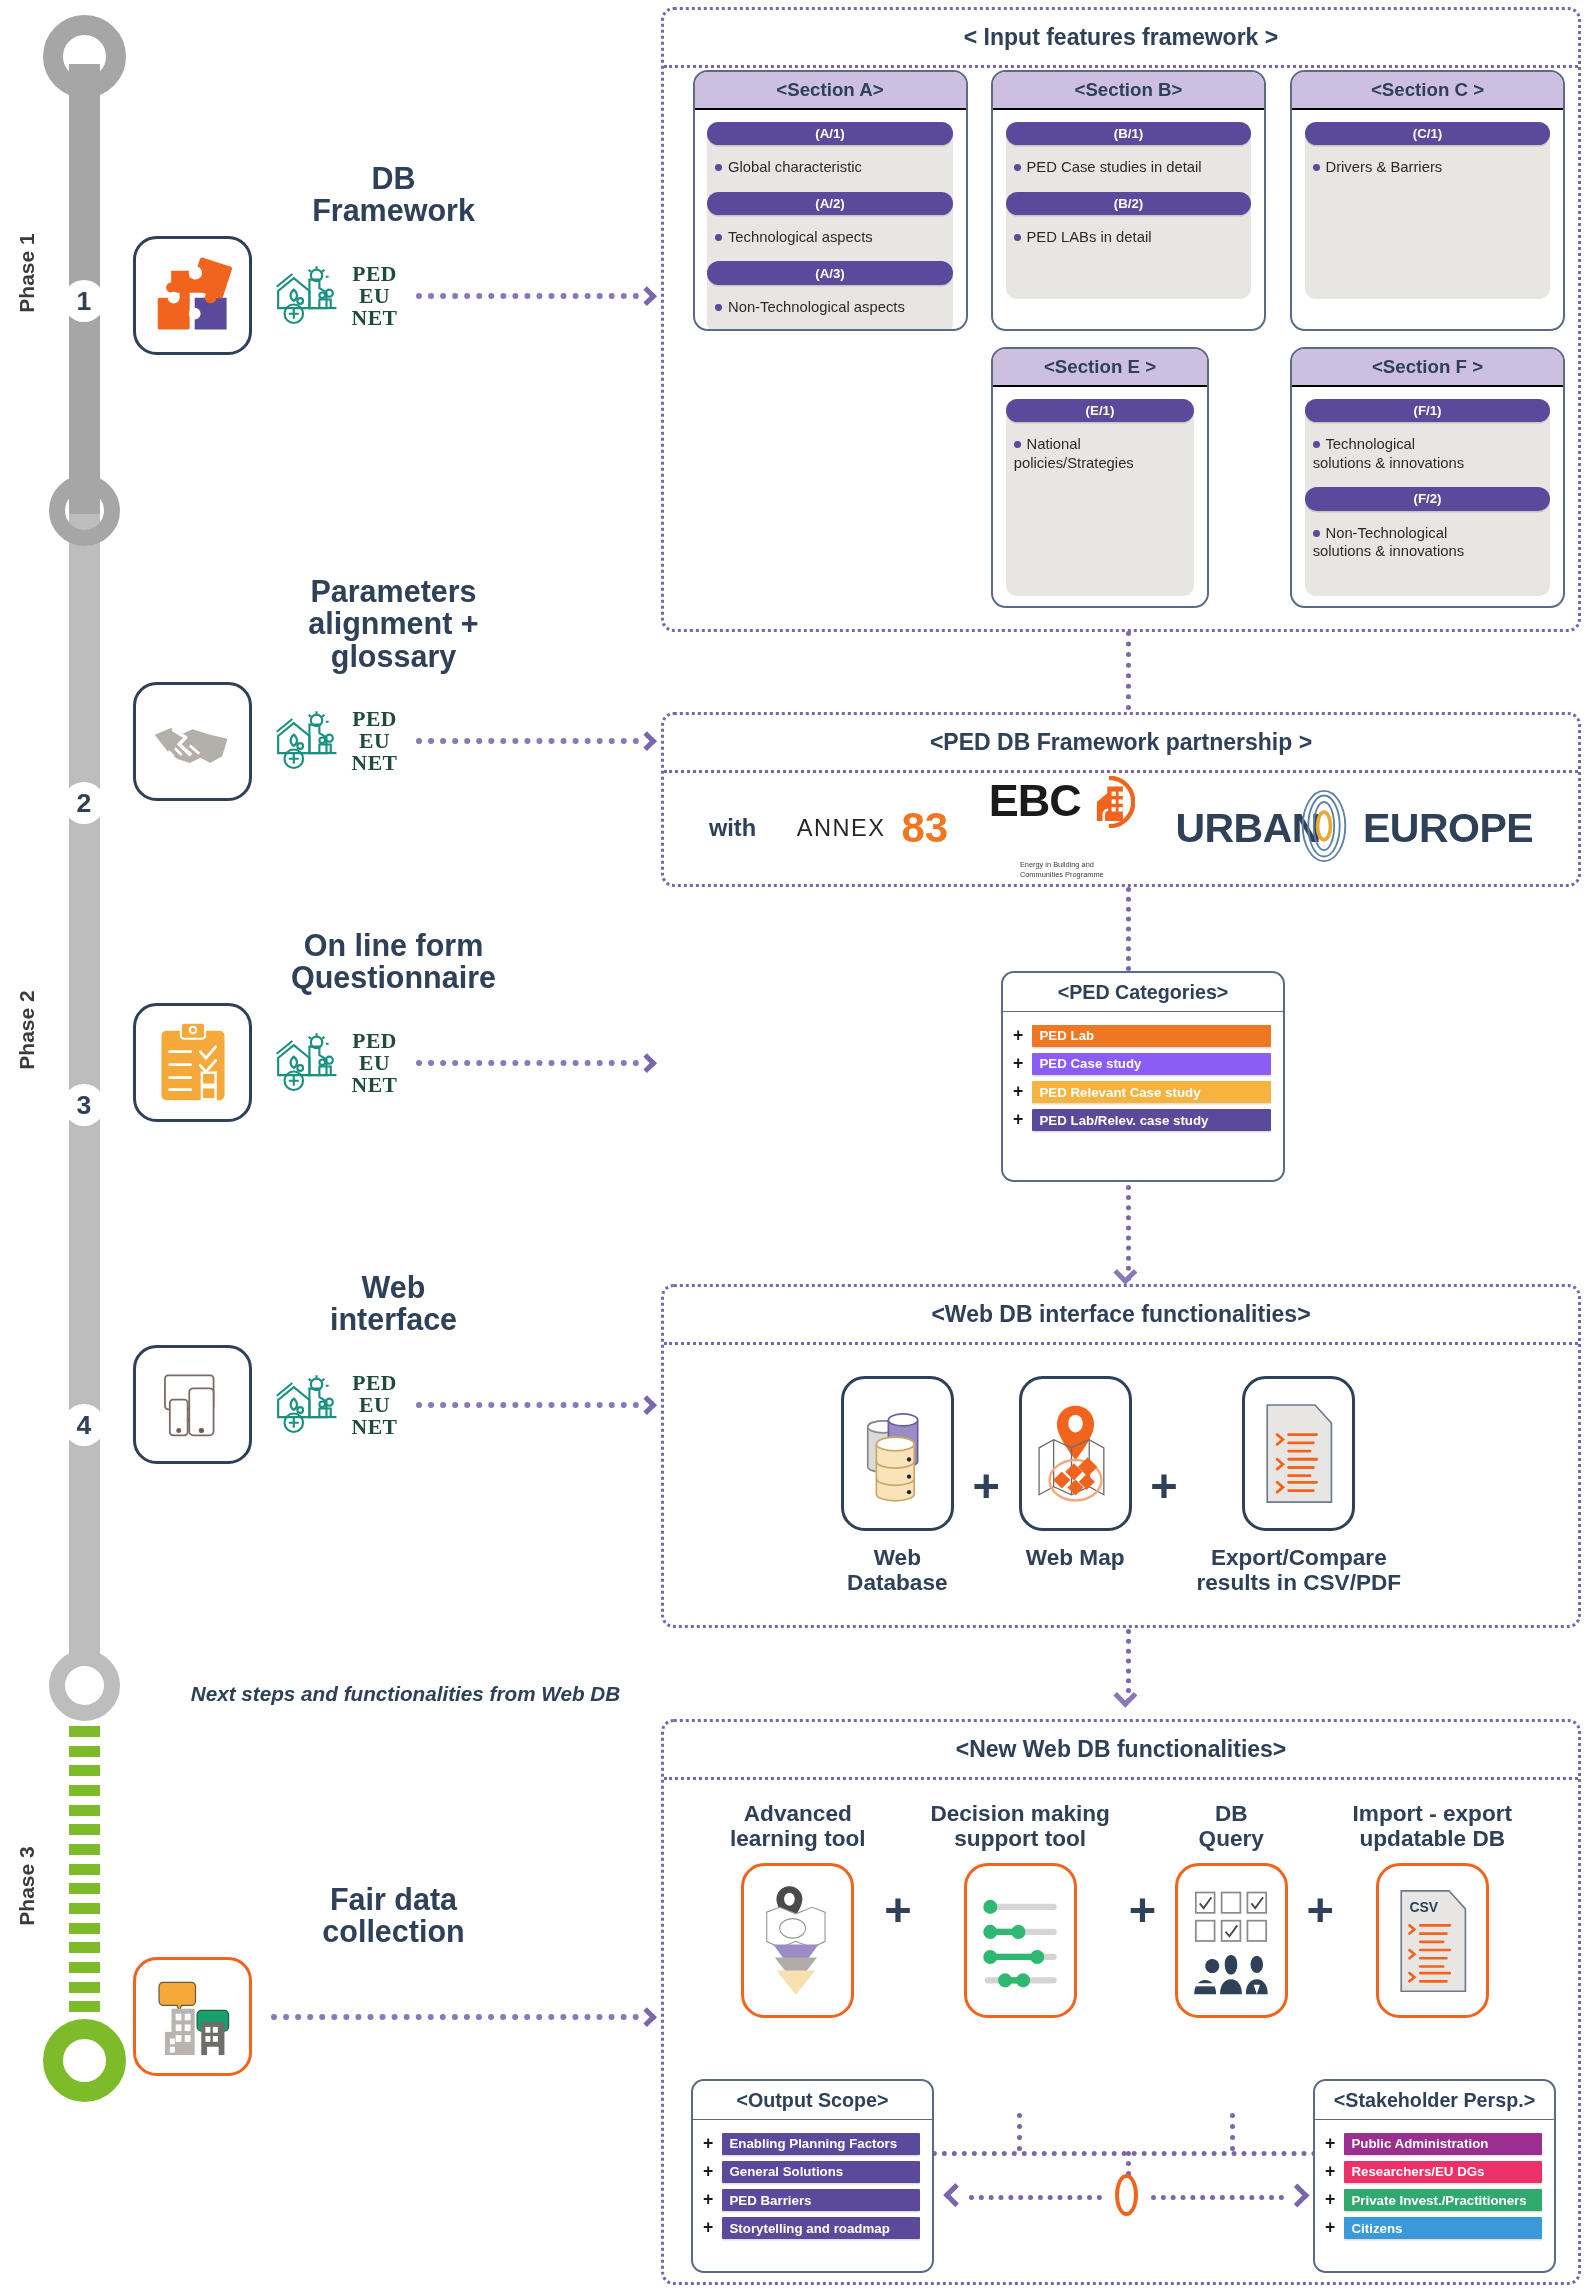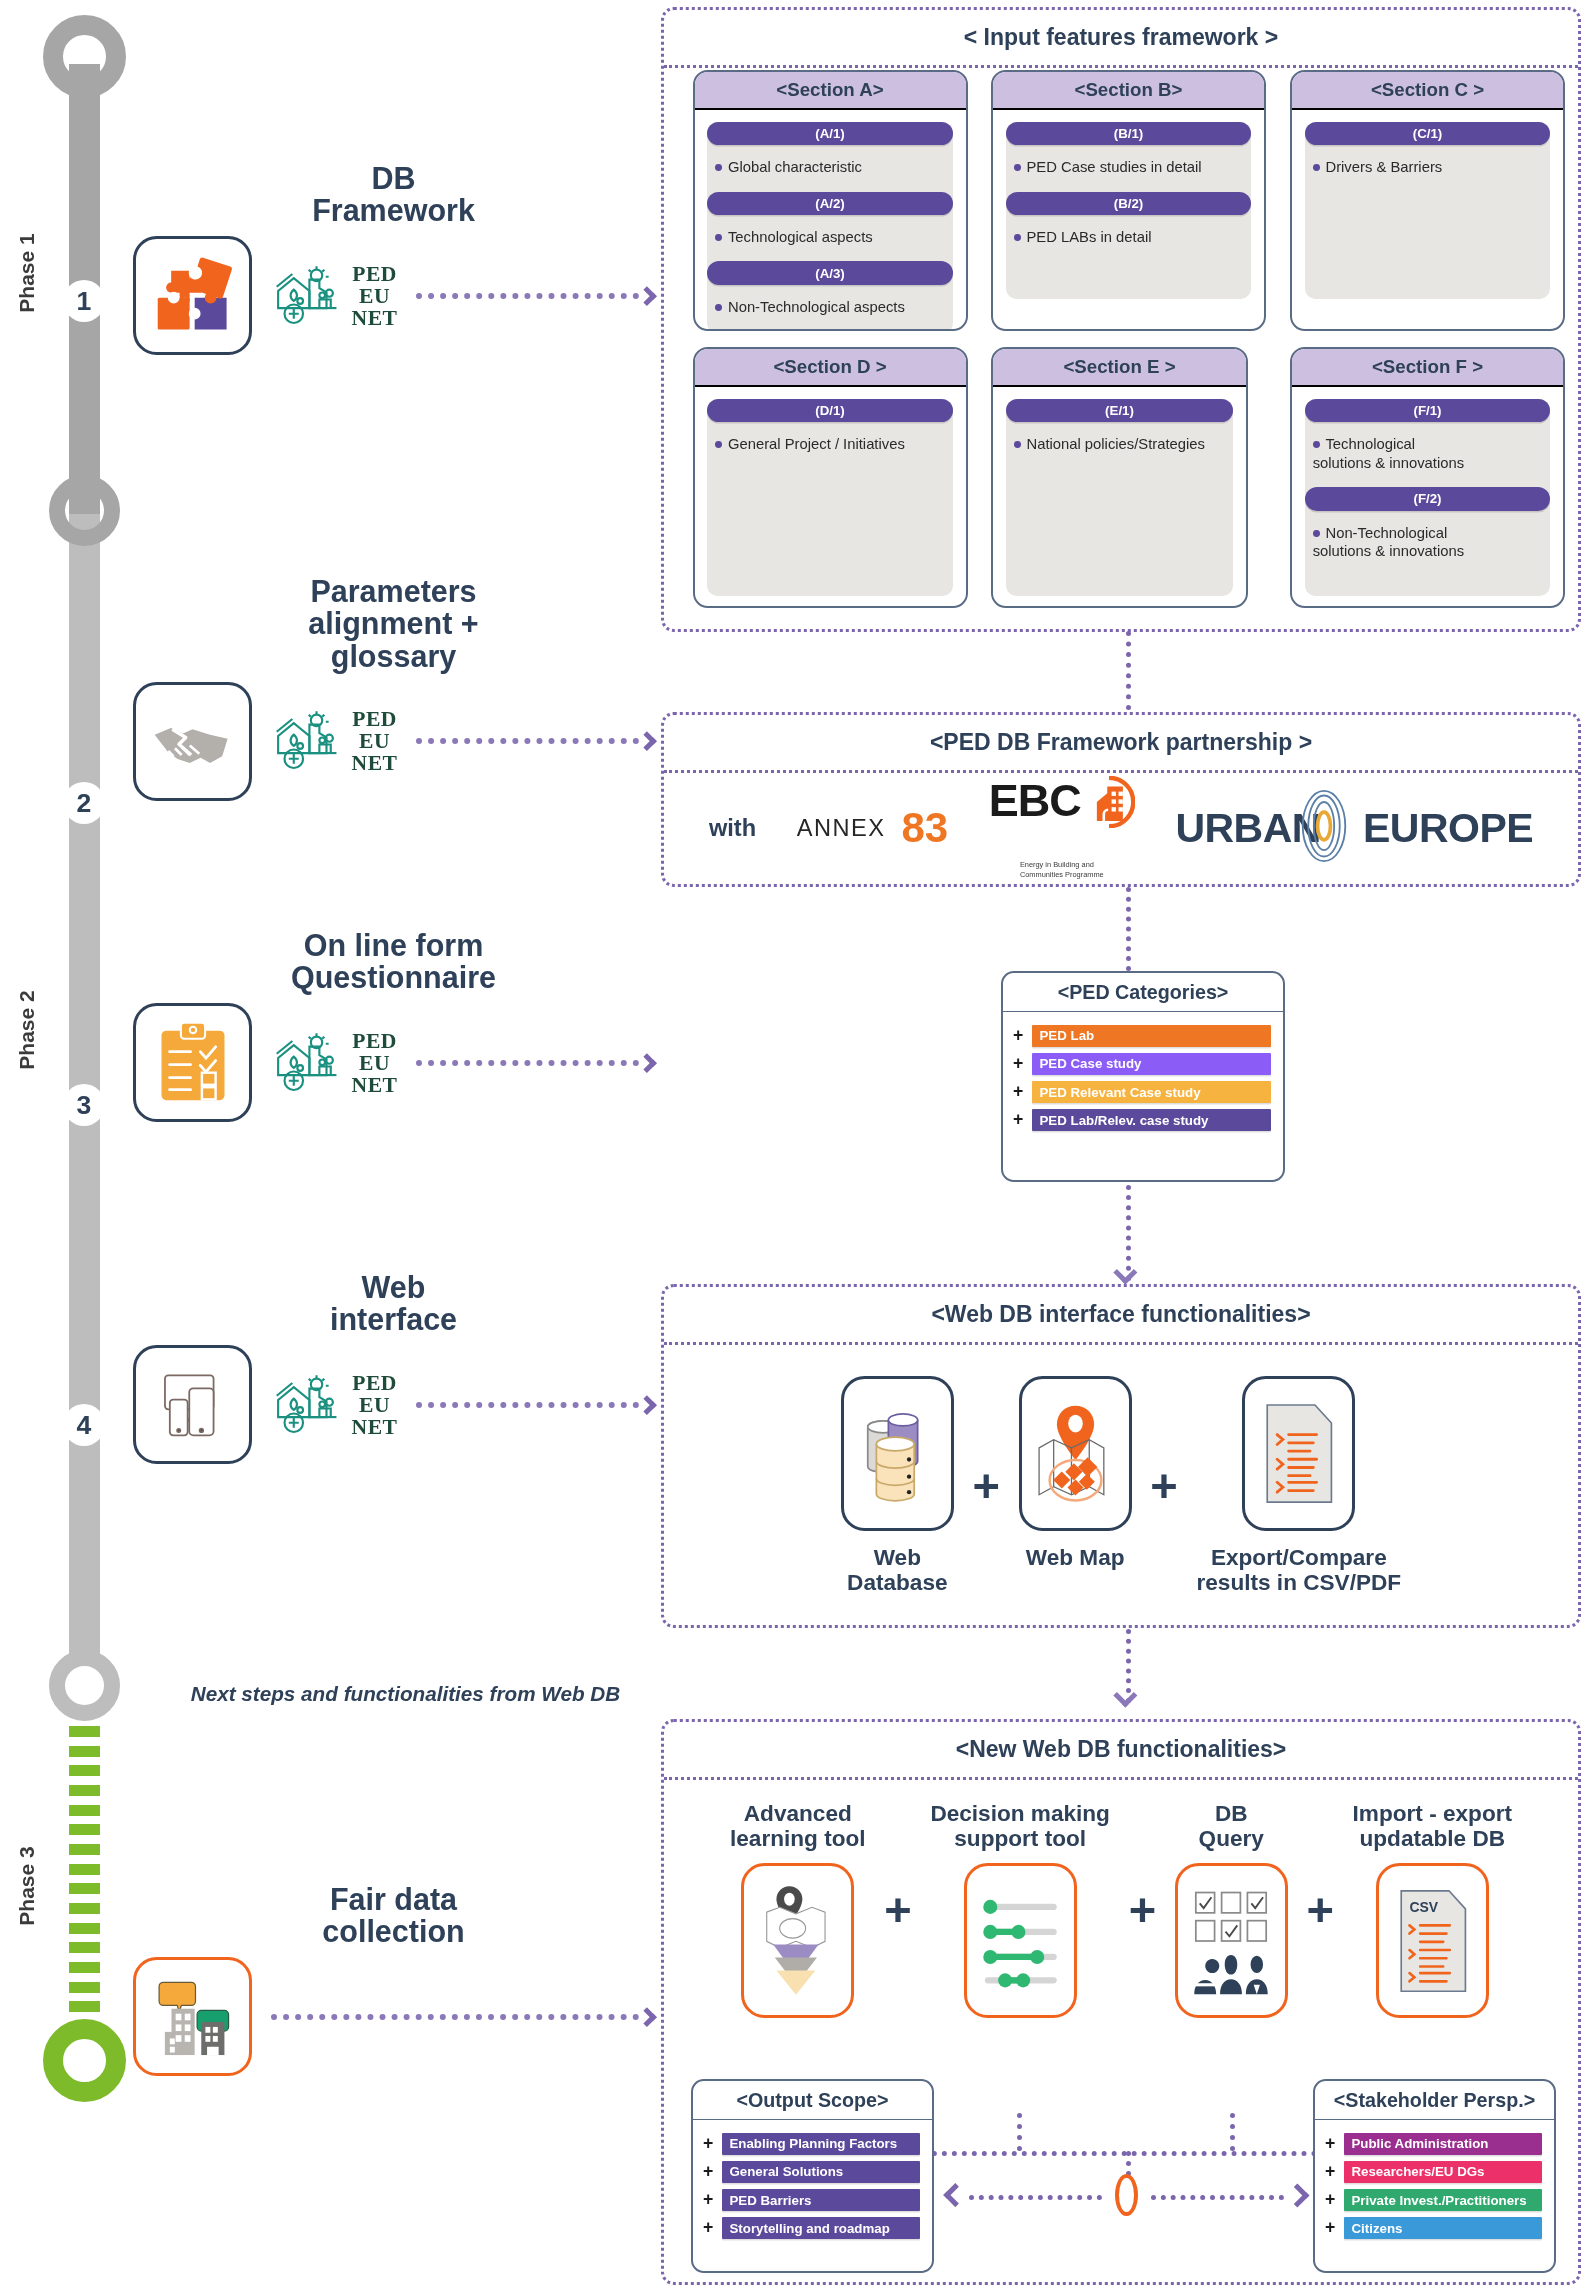--- a/index.html
+++ b/index.html
@@ -464,31 +464,22 @@
   <div class="card" style="left:626px; top:60px; width:275px; height:261px;">
     <div class="card-head">&lt;Section C &gt;</div>
     <div class="card-body">
       <div class="subgroup" style="min-height:177px;">
         <div class="sub-pill">(C/1)</div>
         <div class="sub-item"><span class="dot"></span><span>Drivers &amp; Barriers</span></div>
       </div>
     </div>
   </div>
 
-  <div class="card" style="left:28.5px; top:337px; width:275px; height:261px;">
-    <div class="card-head">&lt;Section D &gt;</div>
-    <div class="card-body">
-      <div class="subgroup" style="min-height:197px;">
-        <div class="sub-pill">(D/1)</div>
-        <div class="sub-item"><span class="dot"></span><span>General Project / Initiatives</span></div>
-      </div>
-    </div>
-  </div>
-
-  <div class="card" style="left:327px; top:337px; width:257px; height:261px;">
+
+  <div class="card" style="left:327px; top:337px; width:218px; height:261px;">
     <div class="card-head">&lt;Section E &gt;</div>
     <div class="card-body">
       <div class="subgroup" style="min-height:197px;">
         <div class="sub-pill">(E/1)</div>
         <div class="sub-item"><span class="dot"></span><span>National policies/Strategies</span></div>
       </div>
     </div>
   </div>
 
   <div class="card" style="left:626px; top:337px; width:275px; height:261px;">

